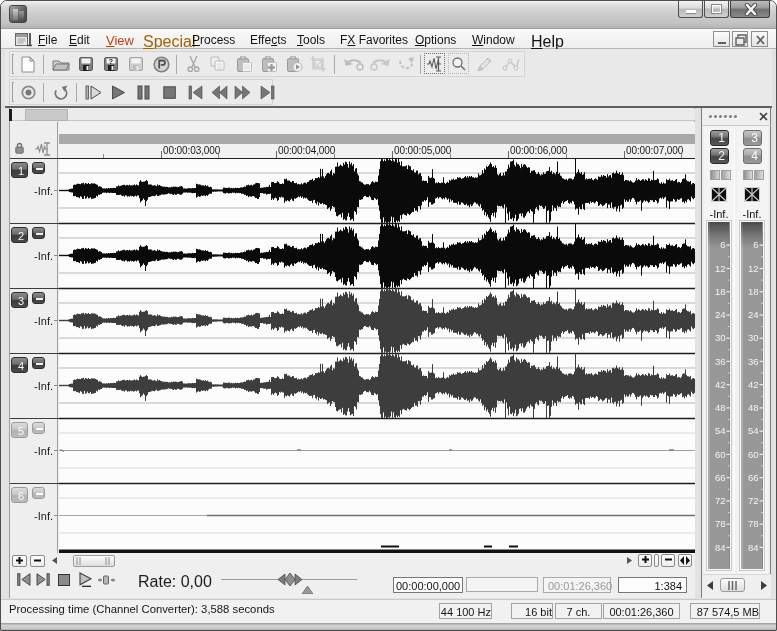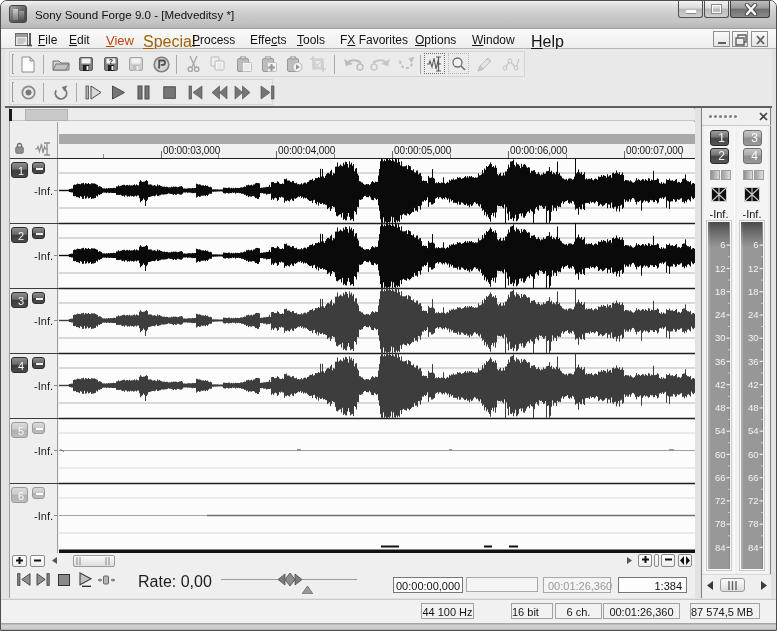--- a/index.html
+++ b/index.html
@@ -6,21 +6,20 @@
 .abs{position:absolute}
 </style></head>
 <body>
 <div class="win">
 
   <div class="abs" style="left:0;top:0;width:775px;height:28px;background:linear-gradient(180deg,#f2f2f2,#dcdcdc 18%,#cbcbcb 50%,#c3c3c3 80%,#b5b5b5);border-bottom:1px solid #9f9f9f"></div>
   <div class="abs" style="left:8px;top:4px;width:18px;height:18px;background:linear-gradient(135deg,#a8a8a8,#5f5f5f 55%,#474747);border:1px solid #454545;border-radius:3px">
       <div style="position:absolute;left:3px;top:3px;width:5px;height:11px;background:linear-gradient(180deg,#cfcfcf,#7a7a7a)"></div>
       <div style="position:absolute;left:9px;top:5px;width:5px;height:9px;background:linear-gradient(180deg,#9a9a9a,#555)"></div>
     </div>
-  <div class="abs" style="left:34px;top:7px;font-size:11.6px;letter-spacing:0;color:#111">Sony Sound Forge 9.0 - [Medveditsy *]</div>
   <div style="position:absolute;left:677px;top:0px;width:25px;height:17px;border:1px solid #4f4f4f;border-top:none;border-radius:0 0 3px 3px;background:linear-gradient(180deg,#f4f4f4,#d9d9d9 45%,#b8b8b8 50%,#cfcfcf)">
       <div style="position:absolute;left:7px;top:9px;width:10px;height:3px;background:#fdfdfd;box-shadow:0 1px 0 #8a8a8a"></div>
     </div>
     <div style="position:absolute;left:703px;top:0px;width:25px;height:17px;border:1px solid #4f4f4f;border-top:none;border-radius:0 0 3px 3px;background:linear-gradient(180deg,#f4f4f4,#d9d9d9 45%,#b8b8b8 50%,#cfcfcf)">
       <div style="position:absolute;left:7px;top:4px;width:9px;height:8px;border:1.5px solid #fdfdfd;box-shadow:0 0 0 1px #8a8a8a"></div>
     </div>
     <div style="position:absolute;left:729px;top:0px;width:40px;height:17px;border:1px solid #3f3f3f;border-top:none;border-radius:0 0 3px 3px;background:linear-gradient(180deg,#bdbdbd,#9a9a9a 45%,#6f6f6f 50%,#8a8a8a)">
       <svg style="position:absolute;left:13px;top:2px" width="14" height="13" viewBox="0 0 14 13">
         <path d="M3 2l8 9M11 2l-8 9" stroke="#4a4a4a" stroke-width="4.4" stroke-linecap="round"></path>
         <path d="M3 2l8 9M11 2l-8 9" stroke="#f6f6f6" stroke-width="2.6" stroke-linecap="round"></path>
@@ -397,25 +396,26 @@
     </svg>
     <svg style="position:absolute;left:301px;top:585px" width="11" height="8" viewBox="0 0 11 8">
       <path d="M5.5 0L11 8H0z" fill="#9a9a9a" stroke="#666" stroke-width="0.8"></path>
     </svg>
     <div style="position:absolute;left:392px;top:576px;width:70px;height:16px;border:1px solid #777;background:#fdfdfd;font-size:11px;color:#111;line-height:16px;padding-left:2px">00:00:00,000</div>
     <div style="position:absolute;left:465px;top:576px;width:72px;height:15px;border:1px solid #aaa;background:#f4f4f4"></div>
     <div style="position:absolute;left:542px;top:576px;width:68px;height:16px;border:1px solid #aaa;background:#f4f4f4;font-size:11px;color:#999;line-height:16px;padding-left:4px">00:01:26,360</div>
     <div style="position:absolute;left:617px;top:576px;width:69px;height:16px;border:1px solid #777;background:#fdfdfd;font-size:11px;color:#111;line-height:16px;text-align:right;padding-right:4px">1:384</div>
 
   <div class="abs" style="left:0;top:598px;width:775px;height:24px;background:#f1f1f1;border-top:1px solid #cacaca"></div>
-    <div style="position:absolute;left:420px;top:602px;width:53px;height:16px;border:1px solid #a2a2a2;background:#f2f2f2;font-size:11px;color:#161616;text-align:center;line-height:16px">44 100 Hz</div>
-    <div style="position:absolute;left:510px;top:602px;width:42px;height:16px;border:1px solid #a2a2a2;background:#f2f2f2;font-size:11px;color:#161616;text-align:left;line-height:16px">16 bit</div>
-    <div style="position:absolute;left:554px;top:602px;width:47px;height:16px;border:1px solid #a2a2a2;background:#f2f2f2;font-size:11px;color:#161616;text-align:center;line-height:16px">6 ch.</div>
+  <div style="position:absolute;left:8px;top:602px;font-size:11.3px;color:#161616">Processing time (Channel Converter): 3,588 seconds</div>
+    <div style="position:absolute;left:438px;top:602px;width:53px;height:16px;border:1px solid #a2a2a2;background:#f2f2f2;font-size:11px;color:#161616;text-align:right;line-height:16px">44 100 Hz</div>
+    <div style="position:absolute;left:510px;top:602px;width:42px;height:16px;border:1px solid #a2a2a2;background:#f2f2f2;font-size:11px;color:#161616;text-align:right;line-height:16px">16 bit</div>
+    <div style="position:absolute;left:554px;top:602px;width:47px;height:16px;border:1px solid #a2a2a2;background:#f2f2f2;font-size:11px;color:#161616;text-align:center;line-height:16px">7 ch.</div>
     <div style="position:absolute;left:602px;top:602px;width:77px;height:16px;border:1px solid #a2a2a2;background:#f2f2f2;font-size:11px;color:#161616;text-align:center;line-height:16px">00:01:26,360</div>
-    <div style="position:absolute;left:689px;top:602px;width:70px;height:16px;border:1px solid #a2a2a2;background:#f2f2f2;font-size:11px;color:#161616;text-align:left;line-height:16px">87 574,5 MB</div>
+    <div style="position:absolute;left:689px;top:602px;width:70px;height:16px;border:1px solid #a2a2a2;background:#f2f2f2;font-size:11px;color:#161616;text-align:right;line-height:16px">87 574,5 MB</div>
   <div class="abs" style="left:0;top:622px;width:775px;height:8px;background:linear-gradient(180deg,#9a9a9a,#d0d0d0 30%,#cccccc 70%,#8a8a8a)"></div>
 
   <div class="abs" style="left:700px;top:107px;width:70px;height:490px;background:#efefef;border-left:1px solid #7d7d7d;border-right:1px solid #7d7d7d"></div>
   <div class="abs" style="left:701px;top:124px;width:69px;height:1px;background:#c9c9c9"></div>
   <span style="position:absolute;left:708px;top:114px;width:3px;height:3px;border-radius:50%;background:#7f7f7f;box-shadow:1px 1px 0 #fdfdfd"></span>
     <span style="position:absolute;left:713px;top:114px;width:3px;height:3px;border-radius:50%;background:#7f7f7f;box-shadow:1px 1px 0 #fdfdfd"></span>
     <span style="position:absolute;left:718px;top:114px;width:3px;height:3px;border-radius:50%;background:#7f7f7f;box-shadow:1px 1px 0 #fdfdfd"></span>
     <span style="position:absolute;left:723px;top:114px;width:3px;height:3px;border-radius:50%;background:#7f7f7f;box-shadow:1px 1px 0 #fdfdfd"></span>
     <span style="position:absolute;left:728px;top:114px;width:3px;height:3px;border-radius:50%;background:#7f7f7f;box-shadow:1px 1px 0 #fdfdfd"></span>
     <span style="position:absolute;left:733px;top:114px;width:3px;height:3px;border-radius:50%;background:#7f7f7f;box-shadow:1px 1px 0 #fdfdfd"></span>

